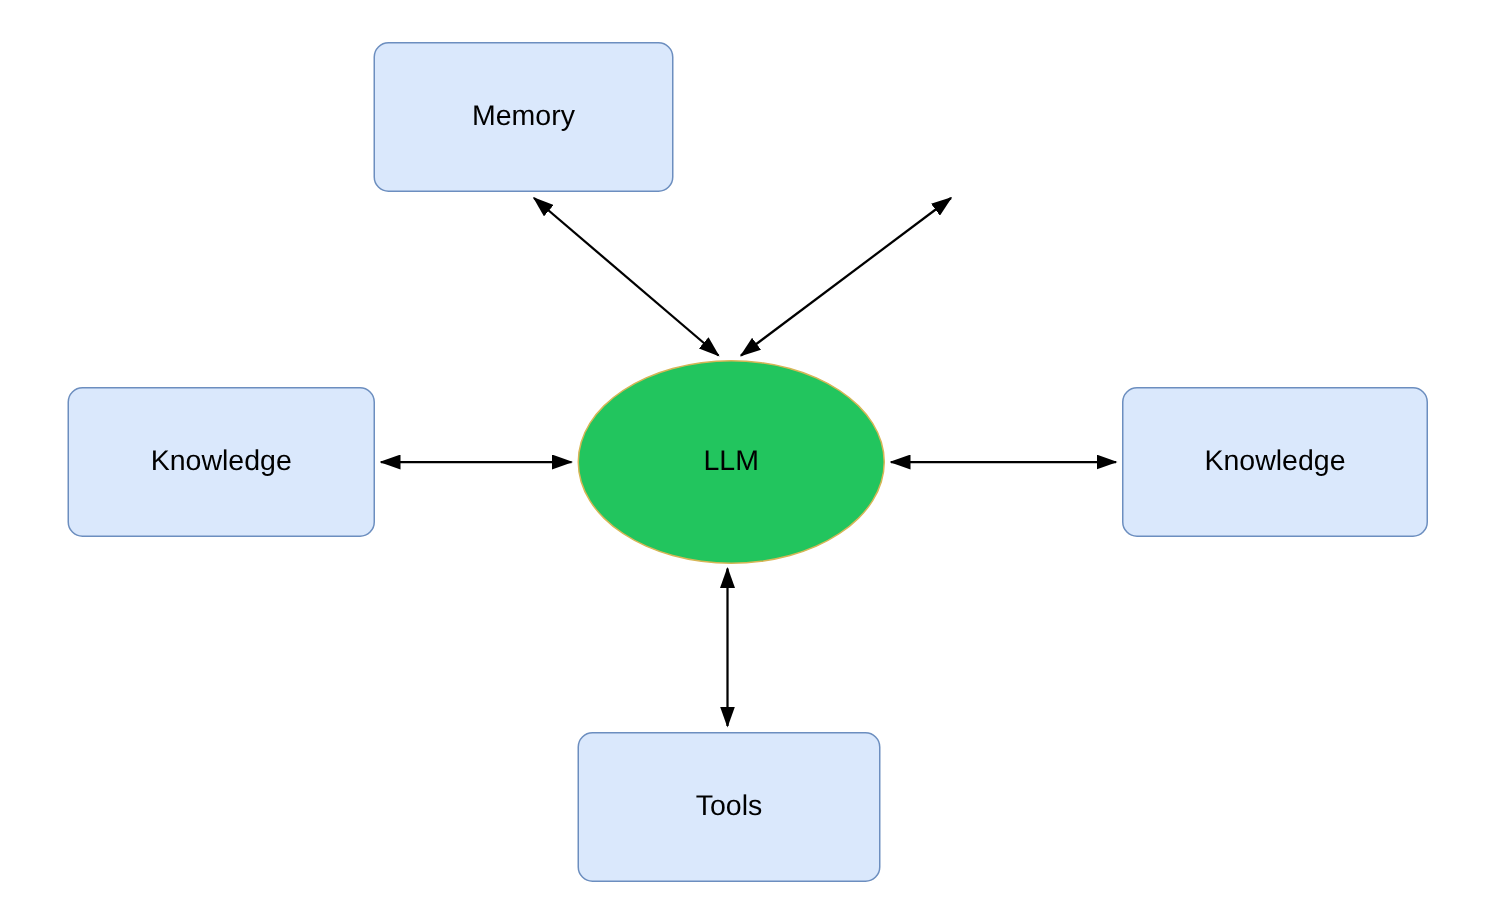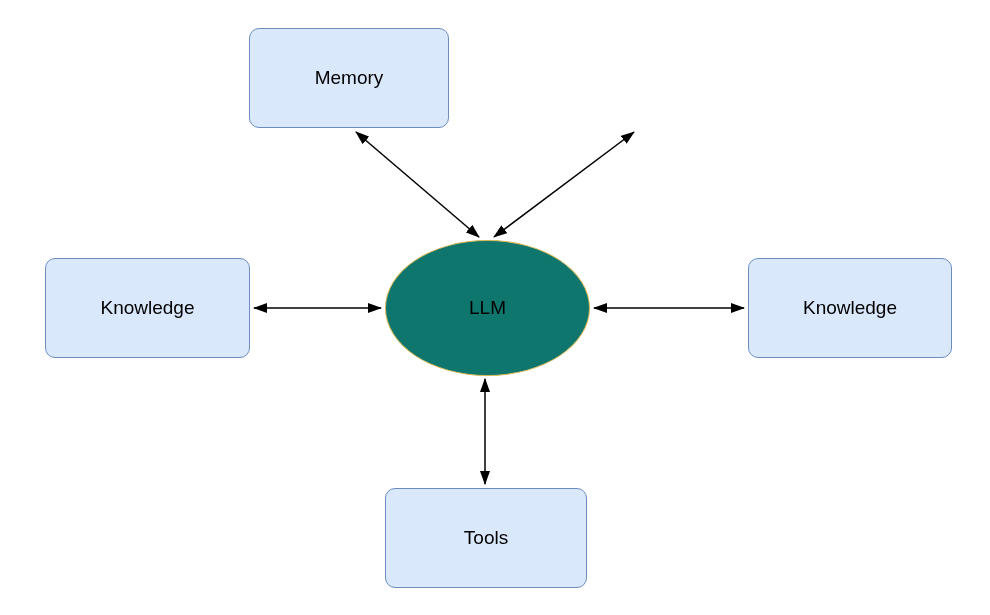--- a/index.html
+++ b/index.html
@@ -37,21 +37,21 @@
   .rect-node {
     width: 200px;
     height: 100px;
     background: #dae8fc;
     border: 1.5px solid #6c8ebf;
     border-radius: 10px;
   }
   .ellipse-node {
     width: 205px;
     height: 136px;
-    background: #0f766e;
+    background: #22c55e;
     border: 1.5px solid #d6b656;
     border-radius: 50%;
   }
   #node-memory         { left: 249px; top: 28px;  }
   #node-planning       { left: 543px; top: 28px;  }
   #node-knowledge-left { left: 45px;  top: 258px; width: 205px; }
   #node-knowledge-right{ left: 748px; top: 258px; width: 204px; }
   #node-tools          { left: 385px; top: 488px; width: 202px; }
   #node-llm            { left: 385px; top: 240px; }
   .edge {

